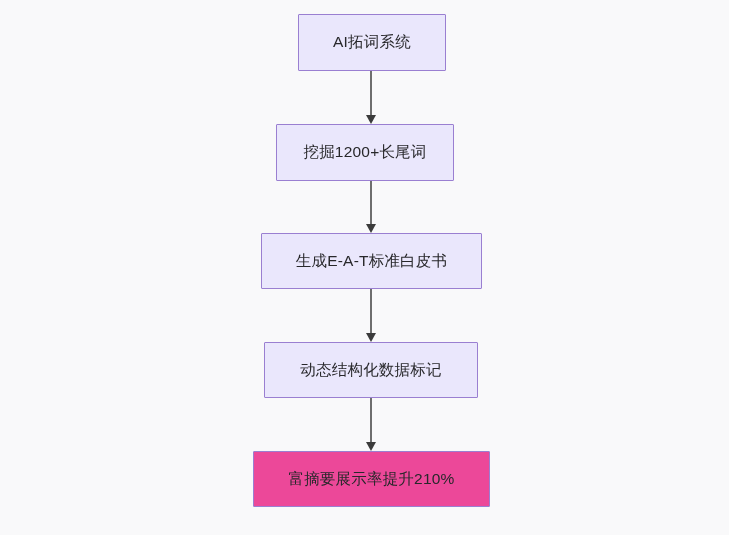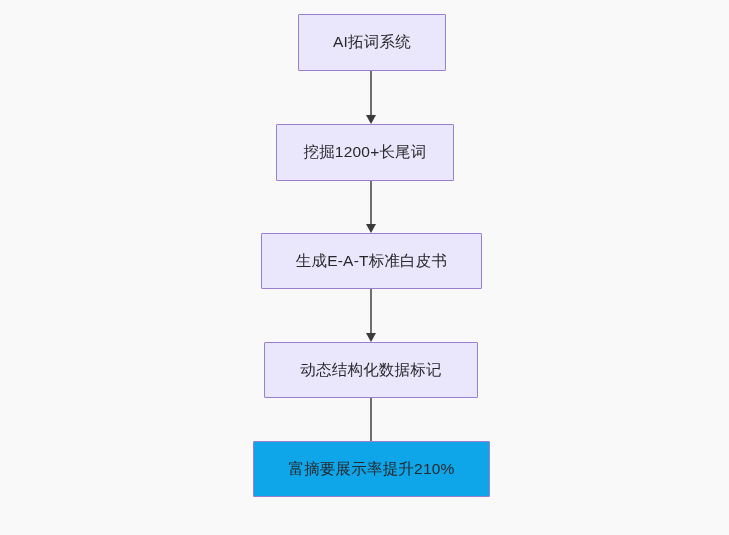--- a/index.html
+++ b/index.html
@@ -71,16 +71,16 @@
     </div>
     <div class="node" style="left: 276px; top: 124px; width: 178px; height: 57px; background: rgb(234, 231, 252); border-color: rgb(154, 127, 209); color: rgb(40, 40, 43);">
       <span>挖掘1200+长尾词</span>
     </div>
     <div class="node" style="left: 264px; top: 342px; width: 214px; height: 56px; background: rgb(234, 231, 252); border-color: rgb(154, 127, 209); color: rgb(40, 40, 43);">
       <span>动态结构化数据标记</span>
     </div>
     <div class="node" style="left: 261px; top: 233px; width: 221px; height: 56px; background: rgb(234, 231, 252); border-color: rgb(154, 127, 209); color: rgb(40, 40, 43);">
       <span>生成E-A-T标准白皮书</span>
     </div>
-    <div class="node" style="left: 253px; top: 441px; width: 237px; height: 56px; background: #0ea5e9; border-color: rgb(154, 127, 209); color: rgb(40, 40, 43);">
+    <div class="node" style="left: 253px; top: 451px; width: 237px; height: 56px; background: #ec4899; border-color: rgb(154, 127, 209); color: rgb(40, 40, 43);">
       <span>富摘要展示率提升210%</span>
     </div>
   </div>
 
 </body></html>

